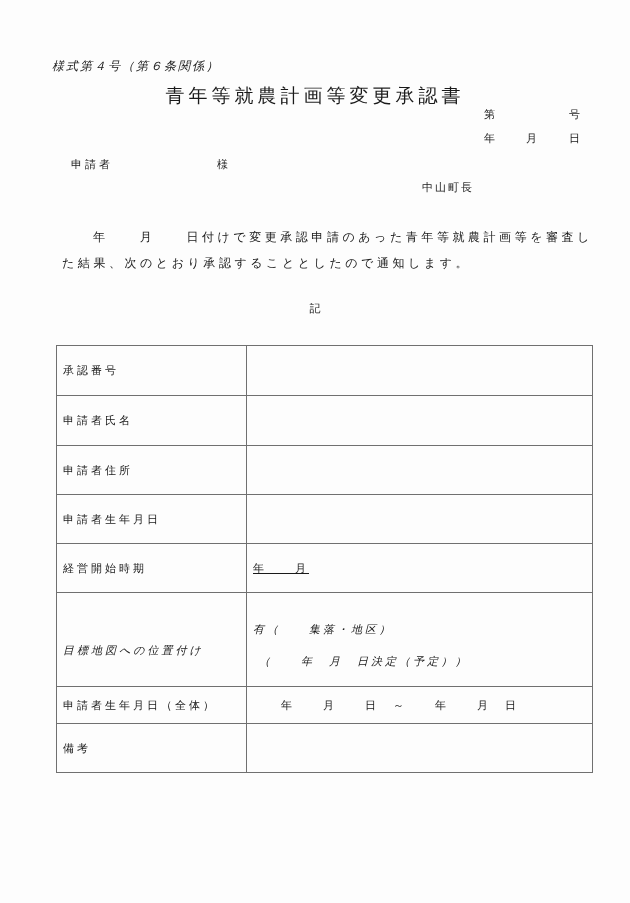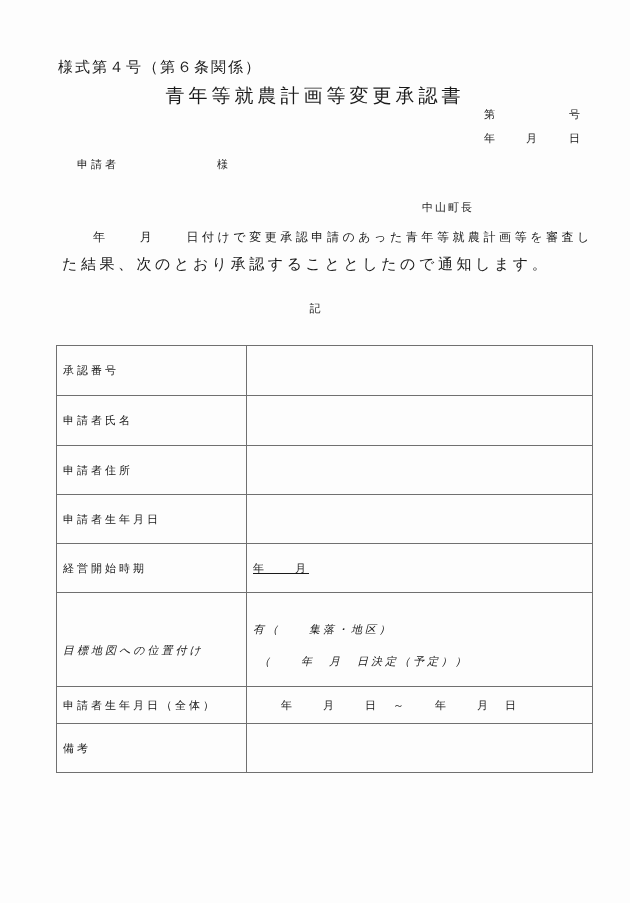--- a/index.html
+++ b/index.html
@@ -2,32 +2,32 @@
 <html><head>
 <meta charset="utf-8">
 <style>
   html, body { margin: 0; padding: 0; background: #fdfdfd; }
   body {
     width: 630px; height: 903px; position: relative; overflow: hidden;
     font-family: "DejaVu Serif", "Liberation Serif", serif;
     color: #1a1a1a;
   }
   .abs { position: absolute; white-space: nowrap; }
-  .form-no { left: 58px; top: 58px; font-size: 15px; letter-spacing: 2px; }
+  .form-no { left: 52px; top: 58px; font-size: 12px; letter-spacing: 2px; font-style: italic; }
   .title { left: 0; width: 630px; top: 83px; text-align: center; font-size: 19px; letter-spacing: 4px; }
   .num-dai { left: 484px; top: 107px; font-size: 11px; }
   .num-go { left: 569px; top: 107px; font-size: 11px; }
   .d-nen { left: 484px; top: 131px; font-size: 11px; }
   .d-tsuki { left: 526px; top: 131px; font-size: 11px; }
   .d-hi { left: 569px; top: 131px; font-size: 11px; }
-  .applicant { left: 77px; top: 157px; font-size: 11px; letter-spacing: 3px; }
+  .applicant { left: 71px; top: 157px; font-size: 11px; letter-spacing: 3px; }
   .sama { left: 217px; top: 157px; font-size: 11px; }
-  .mayor { left: 422px; top: 180px; font-size: 11px; letter-spacing: 2px; margin-top: 20px; }
+  .mayor { left: 422px; top: 180px; font-size: 11px; letter-spacing: 2px; }
   .body1 { left: 62px; top: 229px; font-size: 12px; letter-spacing: 3.55px; }
-  .body2 { left: 62px; top: 255px; font-size: 15px; letter-spacing: 3.55px; }
+  .body2 { left: 62px; top: 255px; font-size: 12px; letter-spacing: 3.55px; }
   .ki { left: 0; width: 630px; text-align: center; top: 301px; font-size: 11px; }
 
   table.grid {
     position: absolute; left: 56px; top: 345px; width: 537px;
     border-collapse: collapse; font-size: 11px; letter-spacing: 3px;
   }
   table.grid td { border: 1.3px solid #707070; padding: 0 0 0 6px; vertical-align: middle; margin-left: 14px; }
   table.grid td.label { width: 183px; }
   table.grid td.value { }
   .r1 td { height: 49px; }

